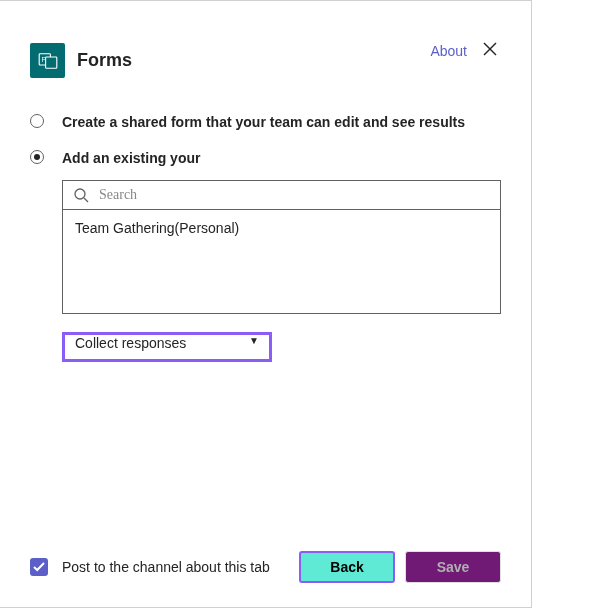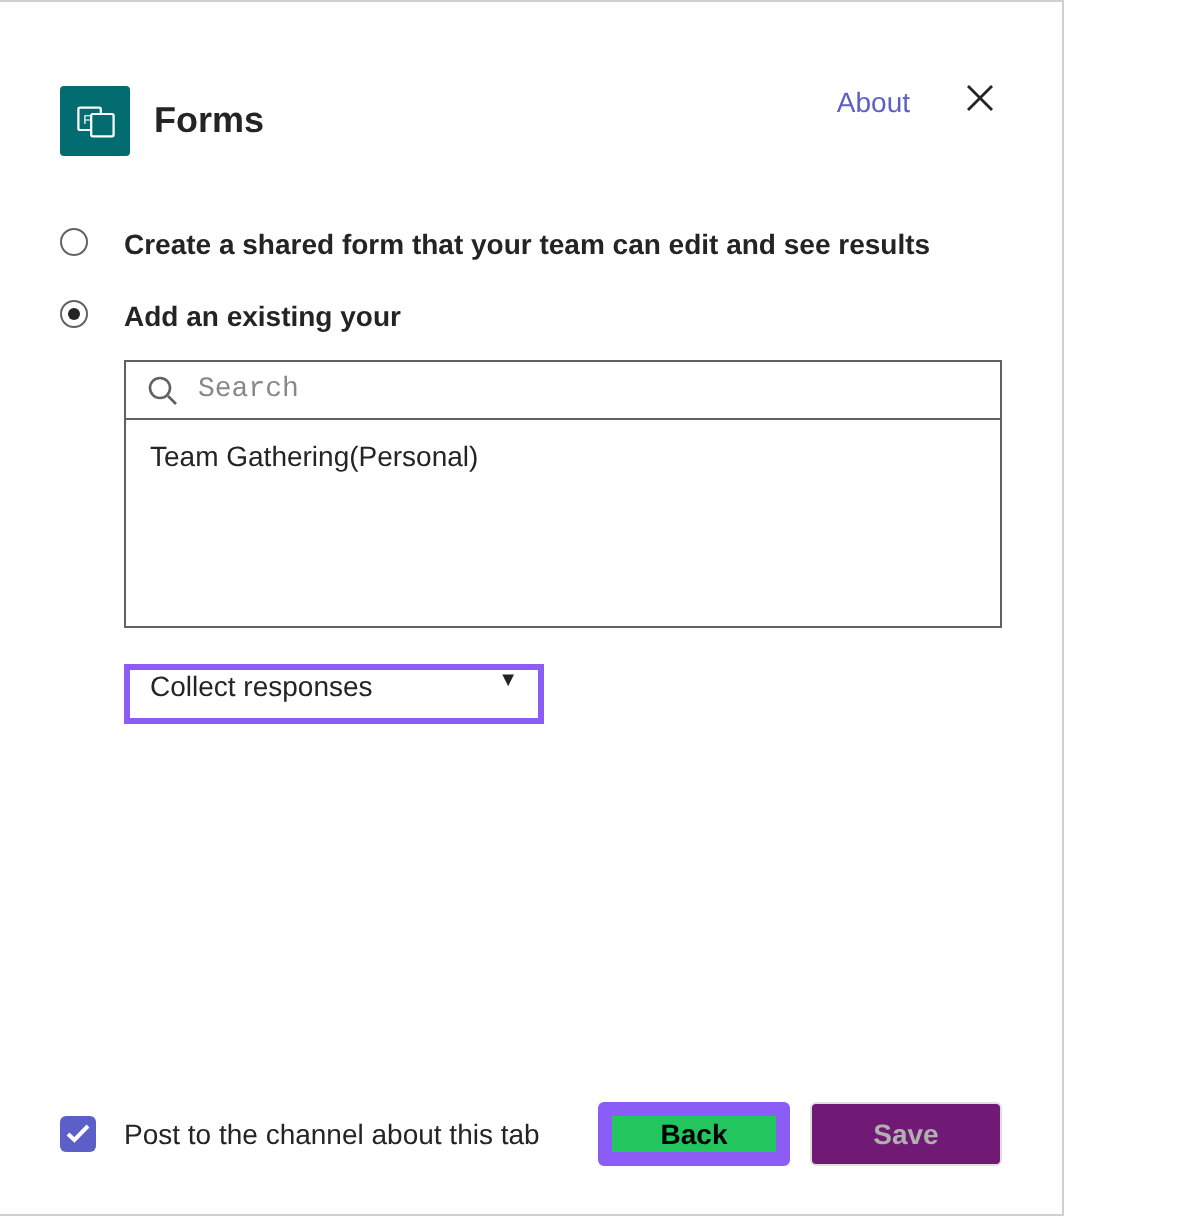--- a/index.html
+++ b/index.html
@@ -37,21 +37,21 @@
   }
   .app-icon svg { width: 20px; height: 16px; }
   .title {
     font-size: 18px;
     font-weight: 600;
     flex: 1;
   }
   .about-link {
     font-size: 14px;
     color: #5b5fc7;
-    margin-right: 16px;
+    margin-right: 4px;
     cursor: pointer;
     position: relative;
     top: -10px;
   }
   .close-btn {
     width: 18px; height: 18px;
     color: #242424;
     cursor: pointer;
     position: relative;
     top: -10px;
@@ -96,21 +96,21 @@
     display: flex;
     align-items: center;
     padding: 0 10px;
     gap: 8px;
   }
   .search-icon { width: 16px; height: 16px; color: #616161; flex-shrink:0; }
   .search-input {
     border: none;
     outline: none;
     font-size: 14px;
-    font-family: Liberation Mono, monospace;
+    font-family: Liberation Serif, serif;
     width: 100%;
     color: #242424;
   }
   .search-input::placeholder { color: #888; }
 
   .list-box {
     border: 1px solid #616161;
     border-top: none;
     height: 104px;
     padding: 8px 12px;
@@ -155,22 +155,22 @@
     color: #fff;
     flex-shrink: 0;
     cursor: pointer;
     margin-right: 14px;
   }
   .checkbox svg { width: 12px; height: 10px; }
   .check-label { font-size: 14px; color: #242424; flex: 1; }
   .btn {
     height: 32px;
     min-width: 96px;
-    border: 7px solid #8b5cf6;
-    background: #22c55e;
+    border: 2px solid #8b5cf6;
+    background: #5eead4;
     font-size: 14px;
     font-family: inherit;
     border-radius: 3px;
     cursor: pointer;
     margin-left: 10px;
     font-weight: 600;
   }
   .btn.primary {
     background: #701a75;
     border: 1px solid #e0e0e0;

